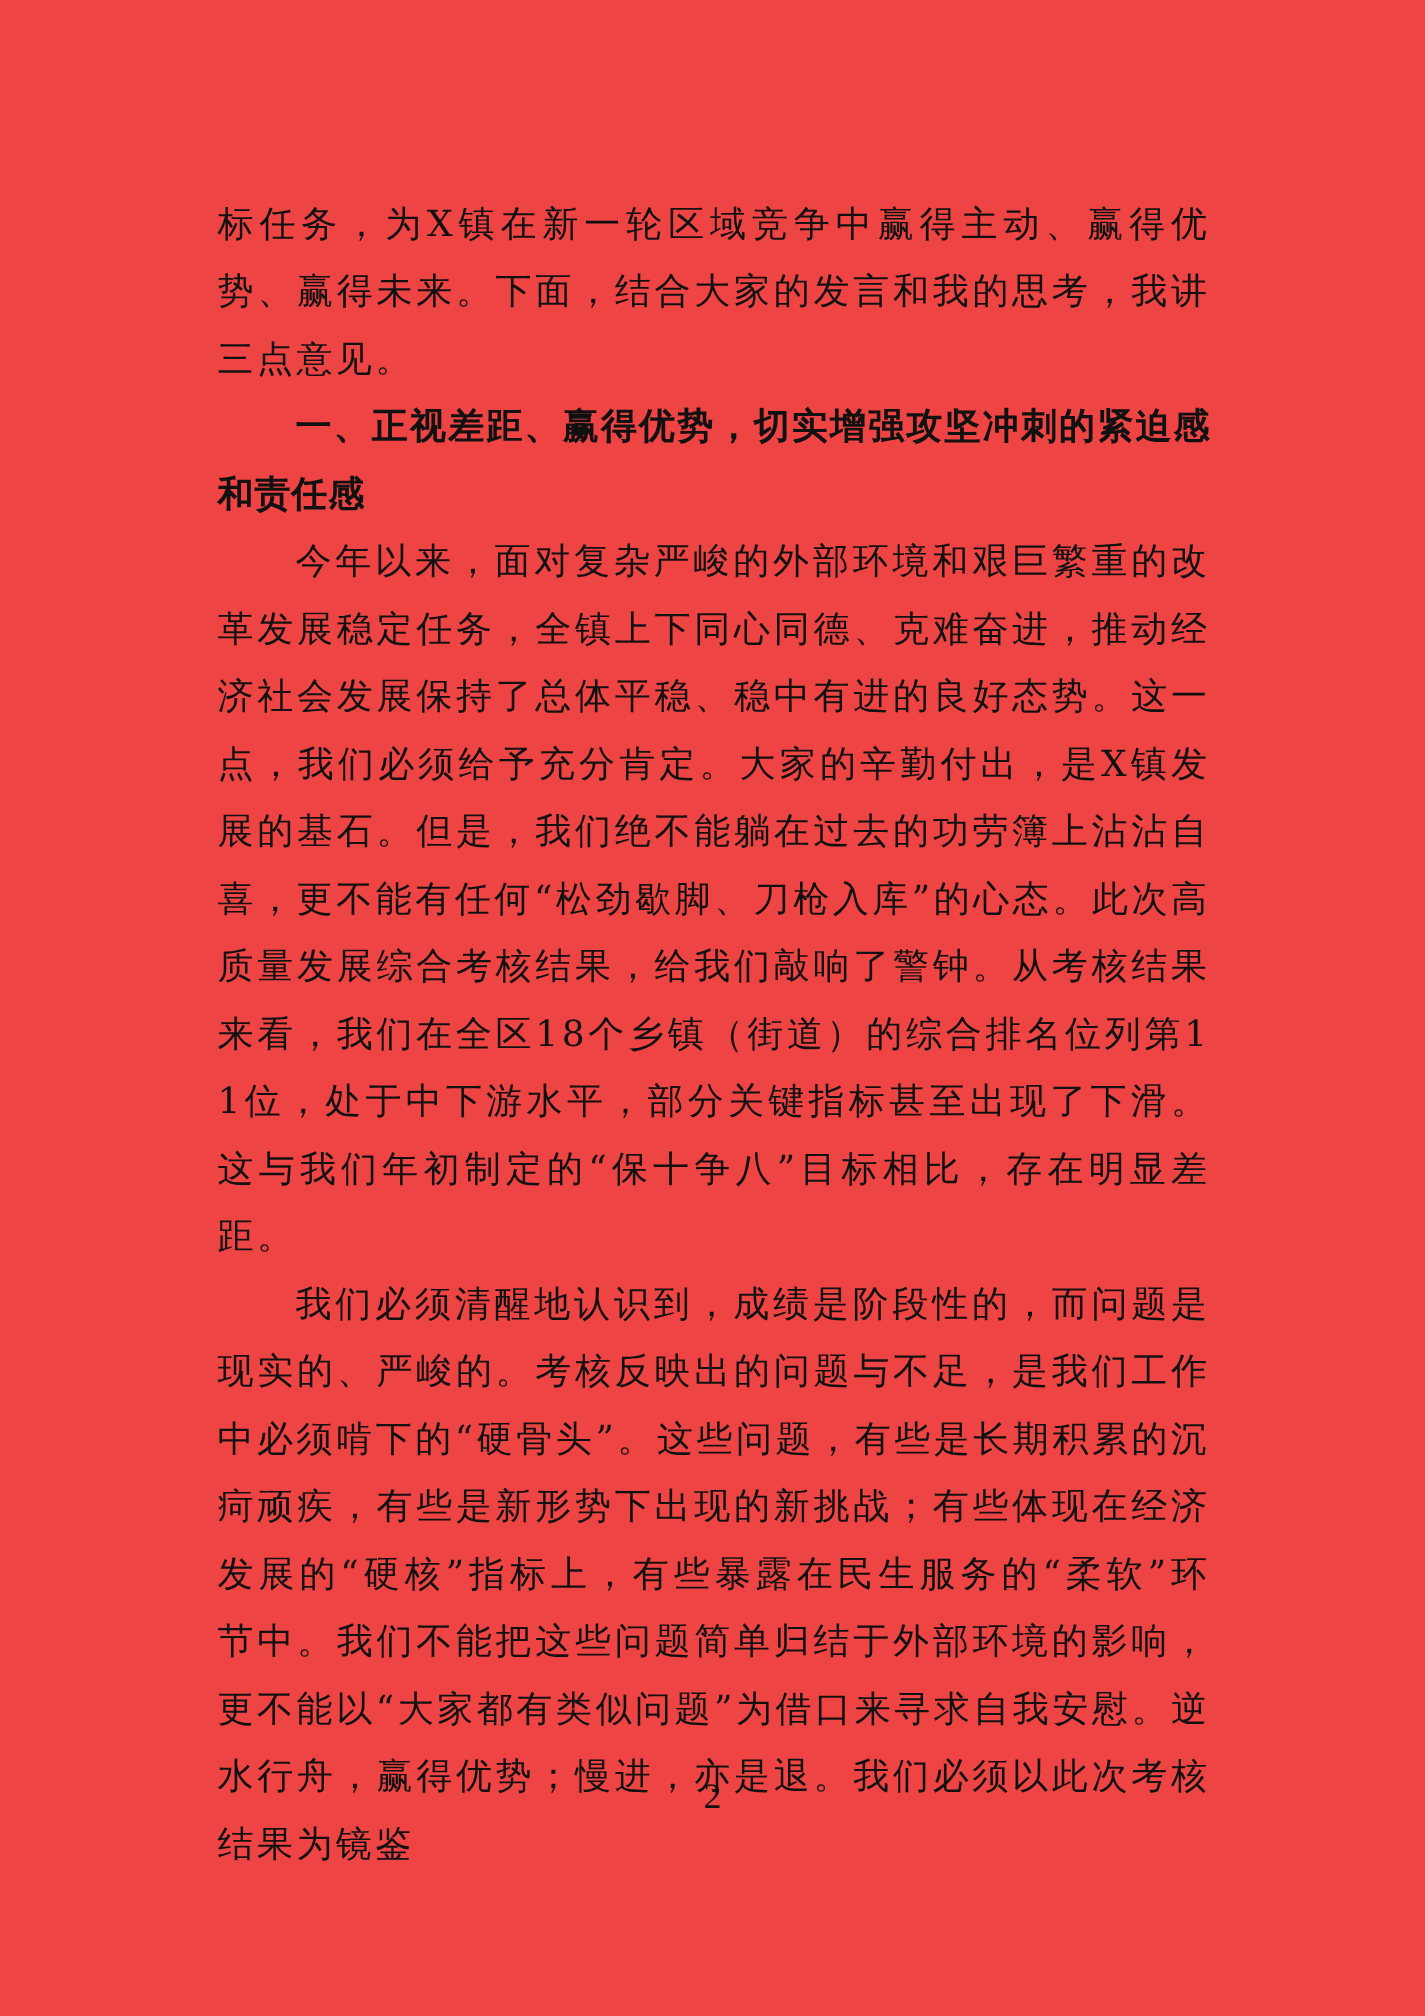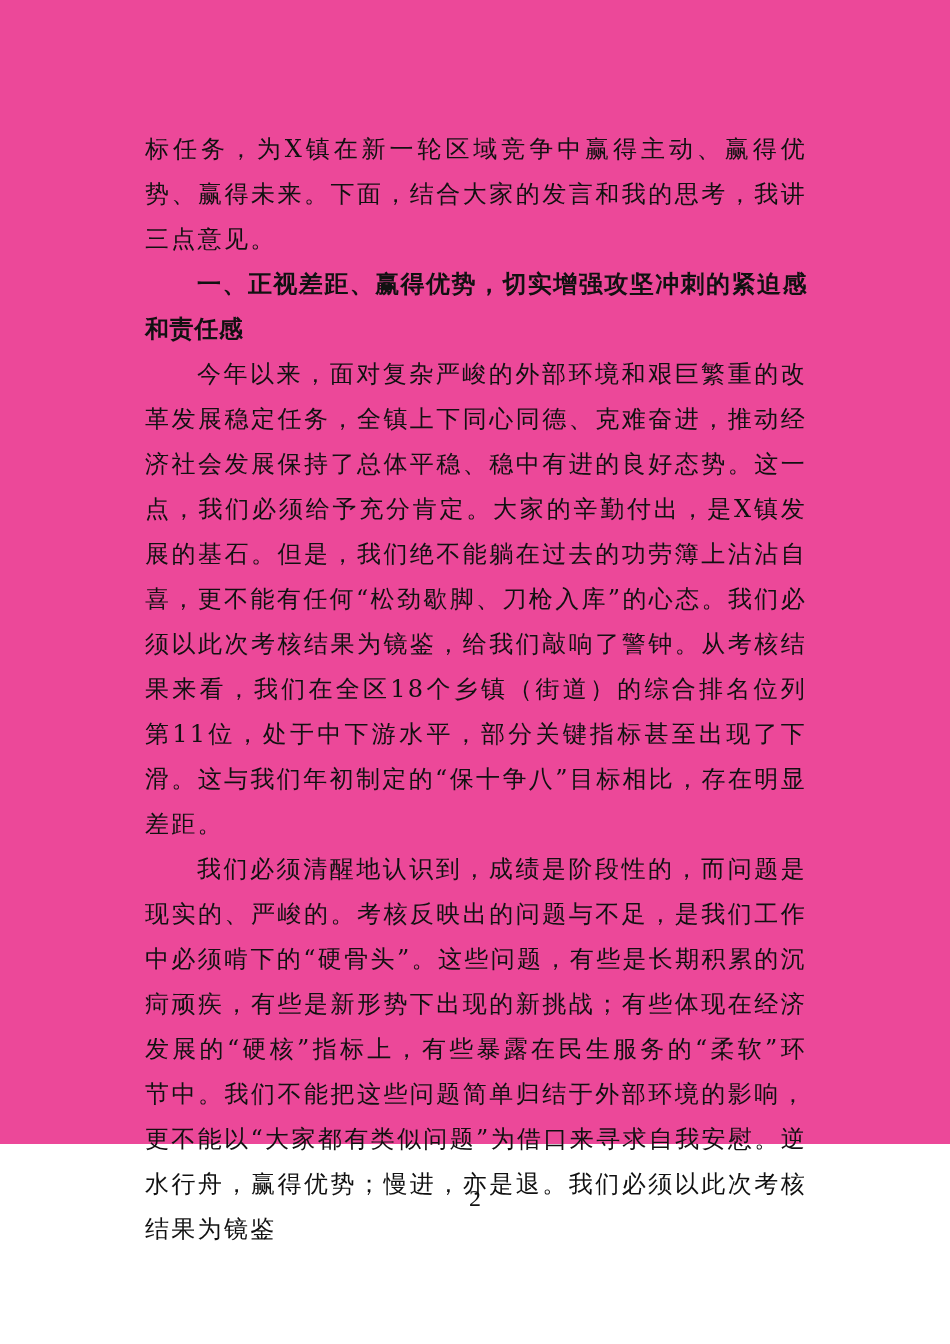--- a/index.html
+++ b/index.html
@@ -1,18 +1,18 @@
 <!DOCTYPE html>
 <html><head>
 <meta charset="utf-8">
 <style>
   html, body { margin: 0; padding: 0; background: #ffffff; }
   body { width: 950px; height: 1344px; position: relative; overflow: hidden; }
   .page {
-    position: absolute; left: 0; top: 0; width: 950px; height: 1144px; background: #ec4899;
+    position: absolute; left: 0; top: 0; width: 950px; height: 1344px; background: #ef4444;
   }
   .content {
     position: absolute; left: 145px; top: 127px; width: 662px;
     font-family: "DejaVu Serif", "Liberation Serif", serif;
     font-size: 24px; line-height: 45px; color: #111111;
   }
   .para {
     margin: 0; text-align: justify; text-justify: inter-character; letter-spacing: 2.3px;
     word-break: break-all;
   }
@@ -26,17 +26,17 @@
     font-family: "Liberation Serif", "DejaVu Serif", serif; font-size: 24px; color: #111111;
   }
 </style>
 </head>
 <body>
 
 <div class="page">
   <div class="content">
     <p class="para">标任务，为X镇在新一轮区域竞争中赢得主动、赢得优势、赢得未来。下面，结合大家的发言和我的思考，我讲三点意见。</p>
     <p class="heading">一、正视差距、赢得优势，切实增强攻坚冲刺的紧迫感和责任感</p>
-    <p class="para indent">今年以来，面对复杂严峻的外部环境和艰巨繁重的改革发展稳定任务，全镇上下同心同德、克难奋进，推动经济社会发展保持了总体平稳、稳中有进的良好态势。这一点，我们必须给予充分肯定。大家的辛勤付出，是X镇发展的基石。但是，我们绝不能躺在过去的功劳簿上沾沾自喜，更不能有任何“松劲歇脚、刀枪入库”的心态。我们必须以此次考核结果为镜鉴，给我们敲响了警钟。从考核结果来看，我们在全区18个乡镇（街道）的综合排名位列第11位，处于中下游水平，部分关键指标甚至出现了下滑。这与我们年初制定的“保十争八”目标相比，存在明显差距。</p>
+    <p class="para indent">今年以来，面对复杂严峻的外部环境和艰巨繁重的改革发展稳定任务，全镇上下同心同德、克难奋进，推动经济社会发展保持了总体平稳、稳中有进的良好态势。这一点，我们必须给予充分肯定。大家的辛勤付出，是X镇发展的基石。但是，我们绝不能躺在过去的功劳簿上沾沾自喜，更不能有任何“松劲歇脚、刀枪入库”的心态。此次高质量发展综合考核结果，给我们敲响了警钟。从考核结果来看，我们在全区18个乡镇（街道）的综合排名位列第11位，处于中下游水平，部分关键指标甚至出现了下滑。这与我们年初制定的“保十争八”目标相比，存在明显差距。</p>
     <p class="para indent">我们必须清醒地认识到，成绩是阶段性的，而问题是现实的、严峻的。考核反映出的问题与不足，是我们工作中必须啃下的“硬骨头”。这些问题，有些是长期积累的沉疴顽疾，有些是新形势下出现的新挑战；有些体现在经济发展的“硬核”指标上，有些暴露在民生服务的“柔软”环节中。我们不能把这些问题简单归结于外部环境的影响，更不能以“大家都有类似问题”为借口来寻求自我安慰。逆水行舟，赢得优势；慢进，亦是退。我们必须以此次考核结果为镜鉴</p>
   </div>
   <div class="page-number">2</div>
 </div>
 
 </body></html>

